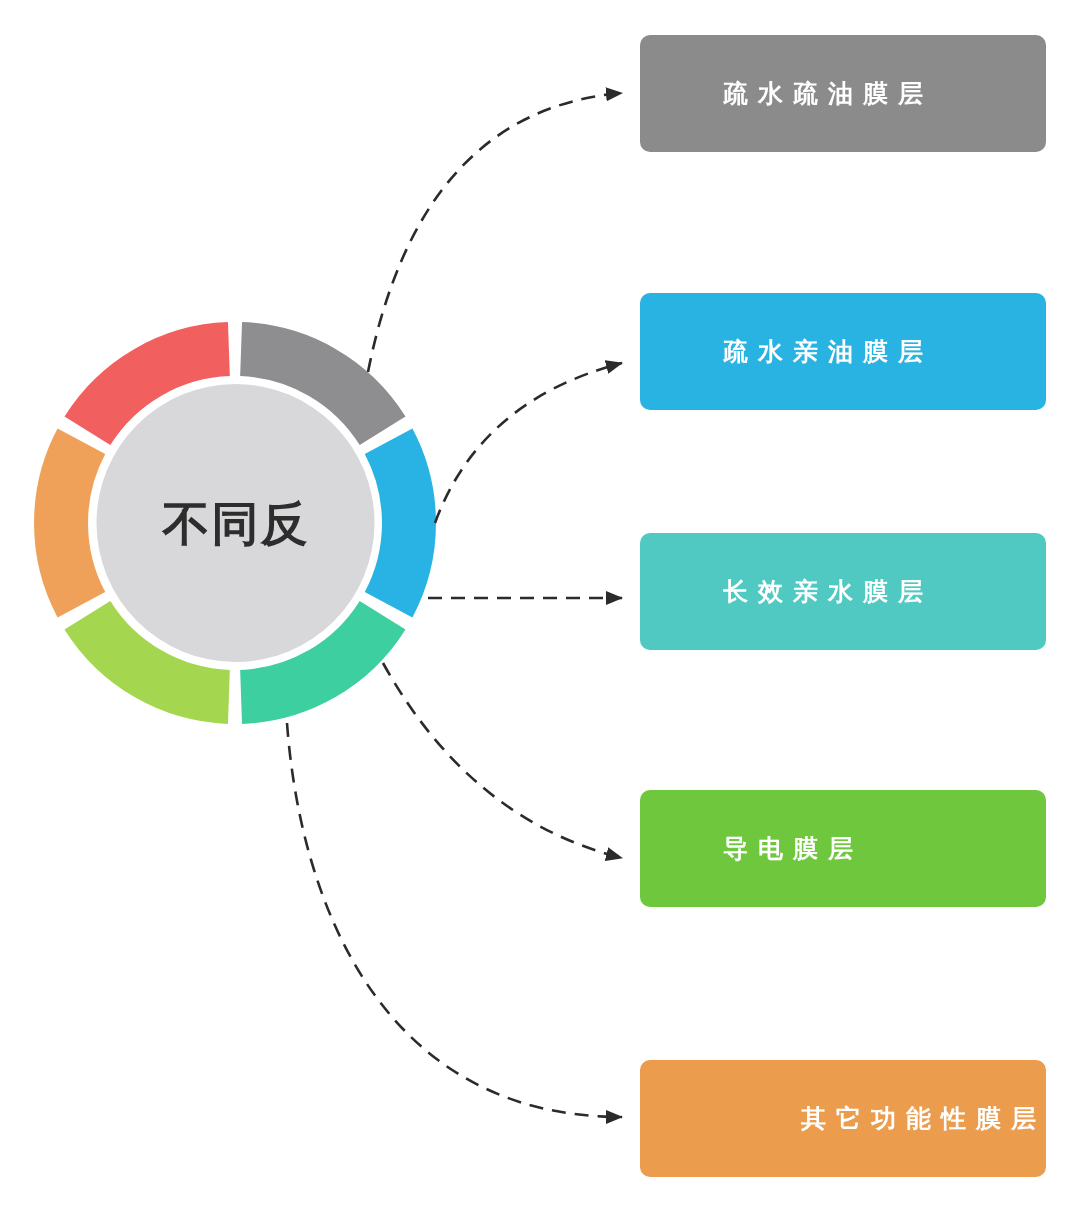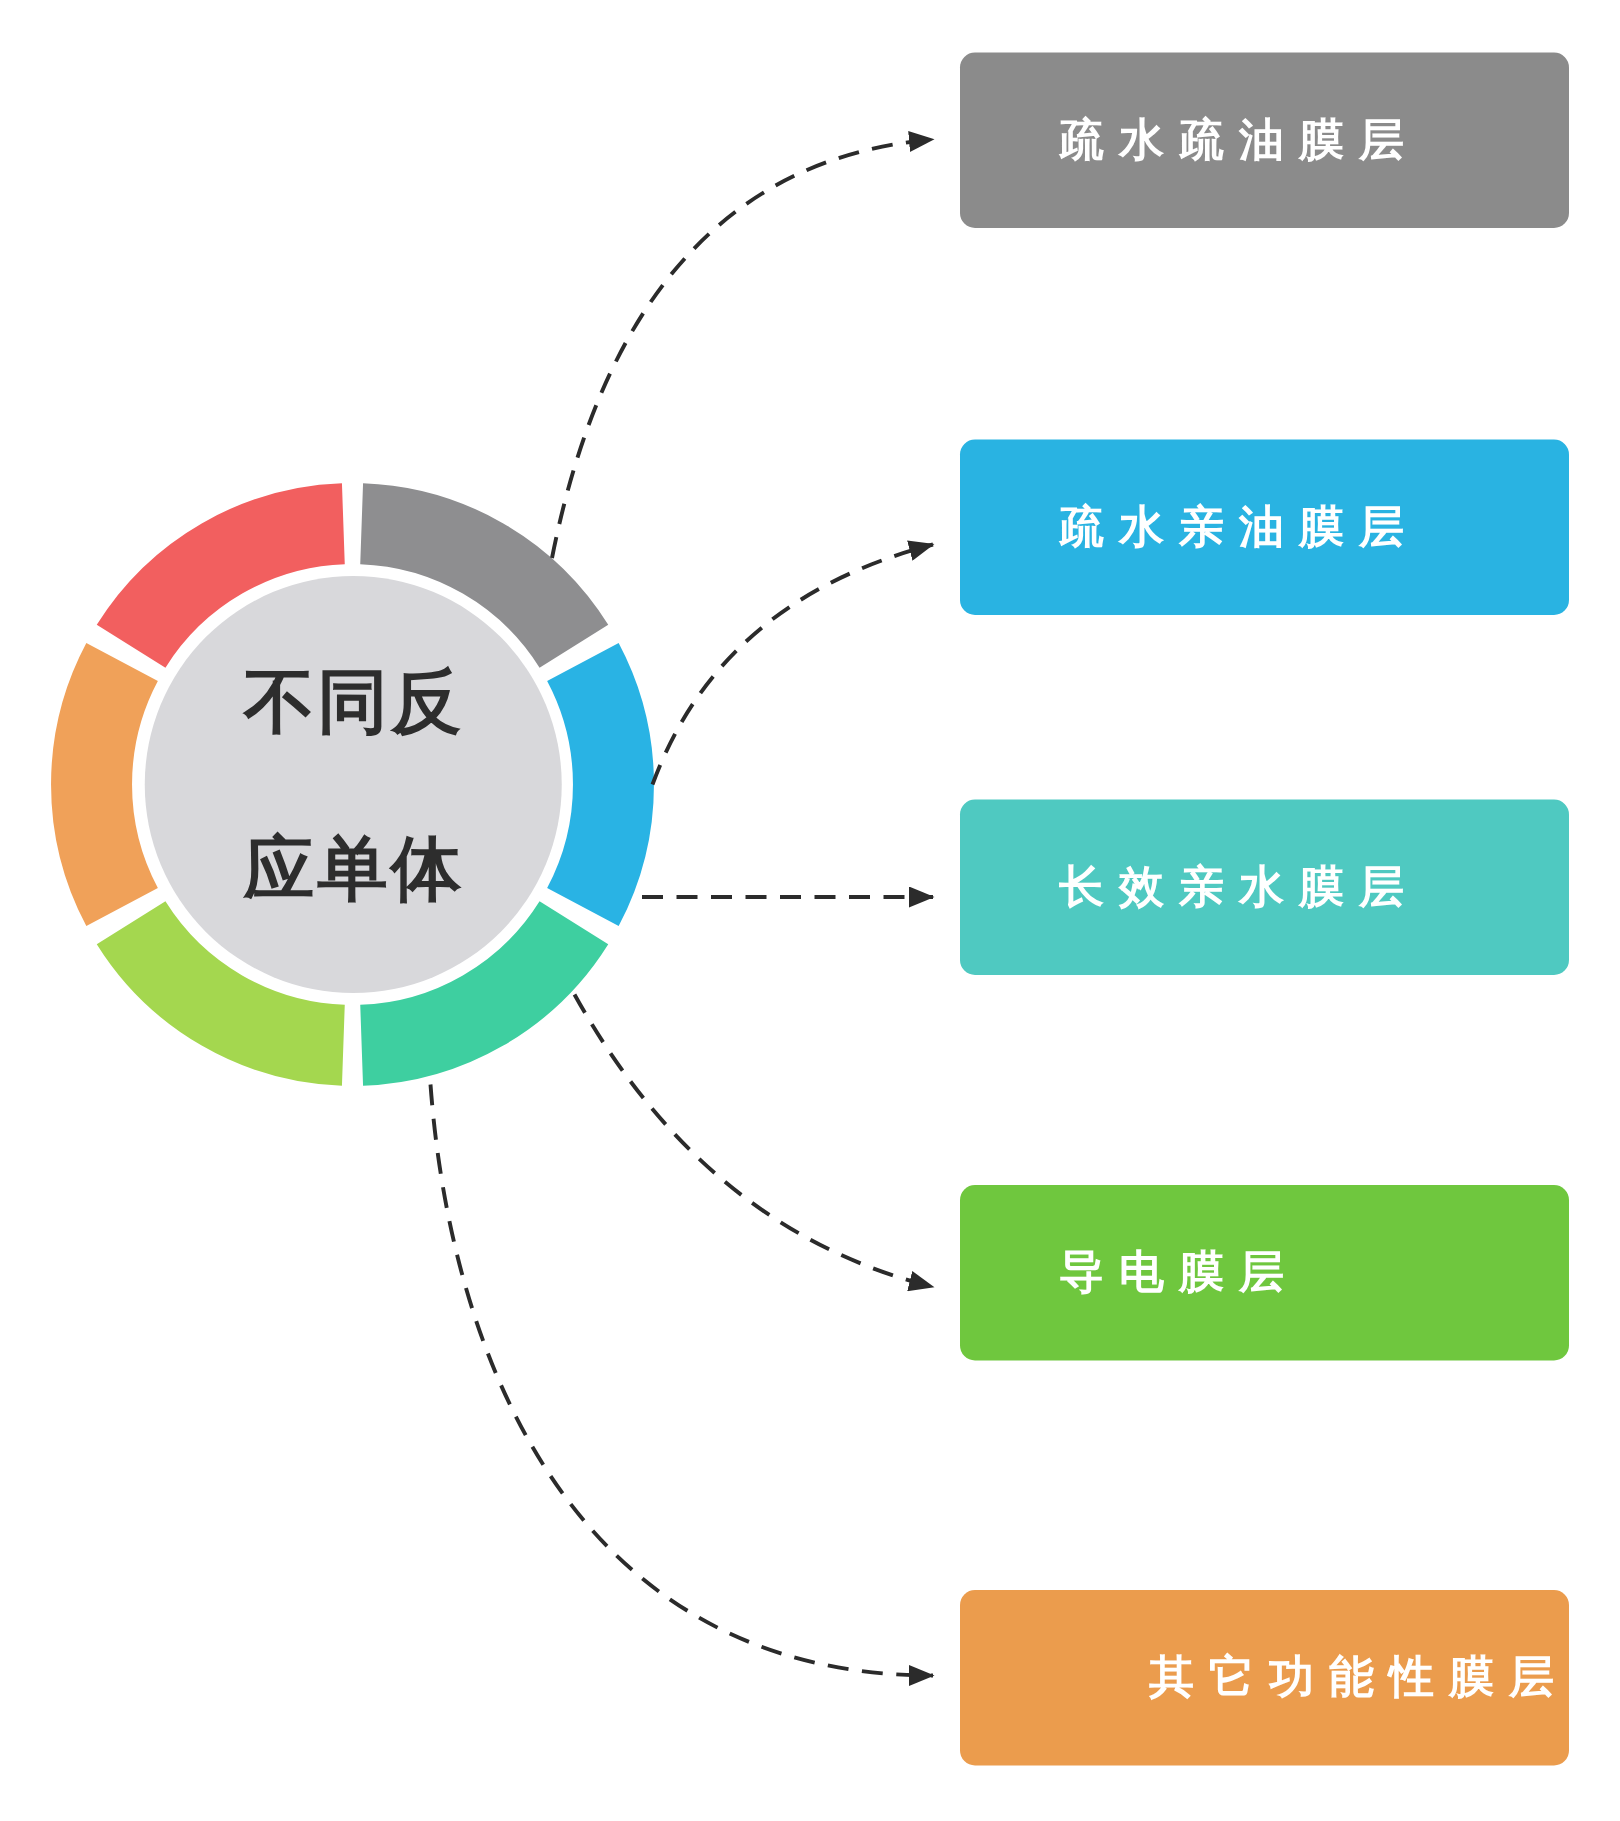--- a/index.html
+++ b/index.html
@@ -52,23 +52,23 @@
   }
   .node-box {
     position: absolute;
     left: 640px;
     width: 406px;
     height: 117px;
     border-radius: 10px;
     box-sizing: border-box;
     display: flex;
     align-items: center;
-    padding-left: 66px;
+    padding-left: 83px;
     color: #ffffff;
-    font-size: 30px;
+    font-size: 25px;
     font-weight: bold;
     letter-spacing: 10px;
     white-space: nowrap;
   }
   .box-1 { top: 35px; }
   .box-2 { top: 293px; }
   .box-3 { top: 533px; }
   .box-4 { top: 790px; text-align: center; }
   .box-5 { top: 1060px; }
 </style>
@@ -99,21 +99,20 @@
       <path class="connector" d="M368 372 Q420 110 622 93" marker-end="url(#arrowhead)" stroke="#2b2b2b"></path>
       <path class="connector" d="M435 523 Q480 400 622 363" marker-end="url(#arrowhead)" stroke="#2b2b2b"></path>
       <path class="connector" d="M428 598 L622 598" marker-end="url(#arrowhead)" stroke="#2b2b2b"></path>
       <path class="connector" d="M383 663 Q470 820 622 858" marker-end="url(#arrowhead)" stroke="#2b2b2b"></path>
       <path class="connector" d="M287 723 C300 900 380 1117 622 1117" marker-end="url(#arrowhead)" stroke="#2b2b2b"></path>
     </g>
   </svg>
 
   <div class="center-label" style="color: rgb(45, 45, 45);">
     <div>不同反</div>
-    <div>应单体</div>
   </div>
 
   <div class="node-box box-1" style="background: rgb(139, 139, 139);">
     <span>疏水疏油膜层</span>
   </div>
   <div class="node-box box-2" style="background: rgb(41, 179, 226);">
     <span>疏水亲油膜层</span>
   </div>
   <div class="node-box box-3" style="background: rgb(79, 201, 193);">
     <span>长效亲水膜层</span>

